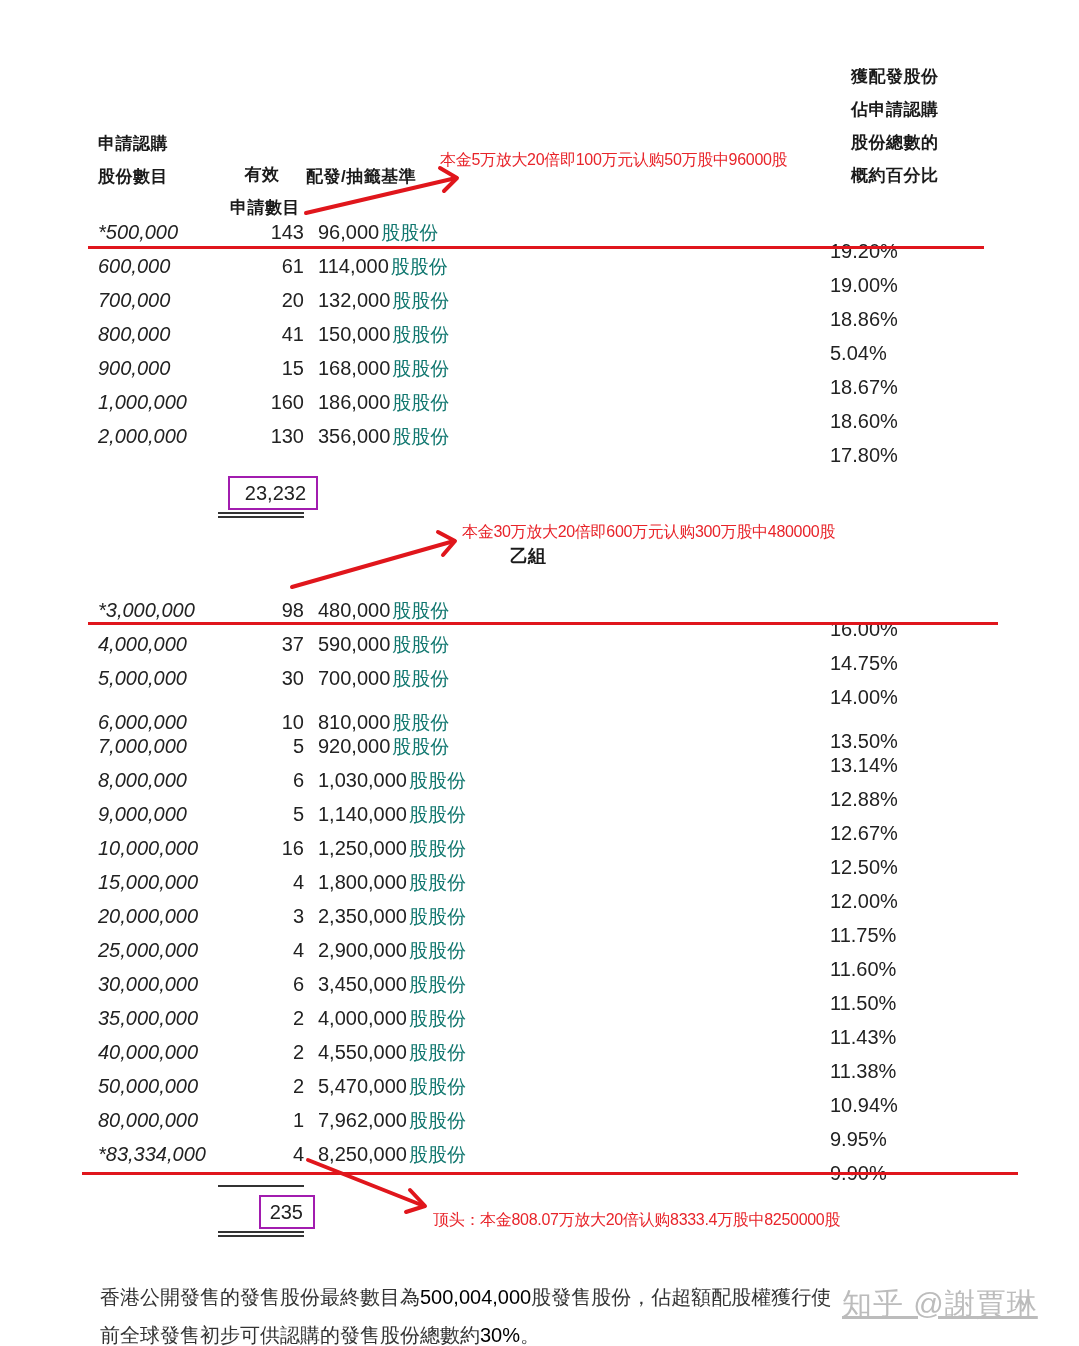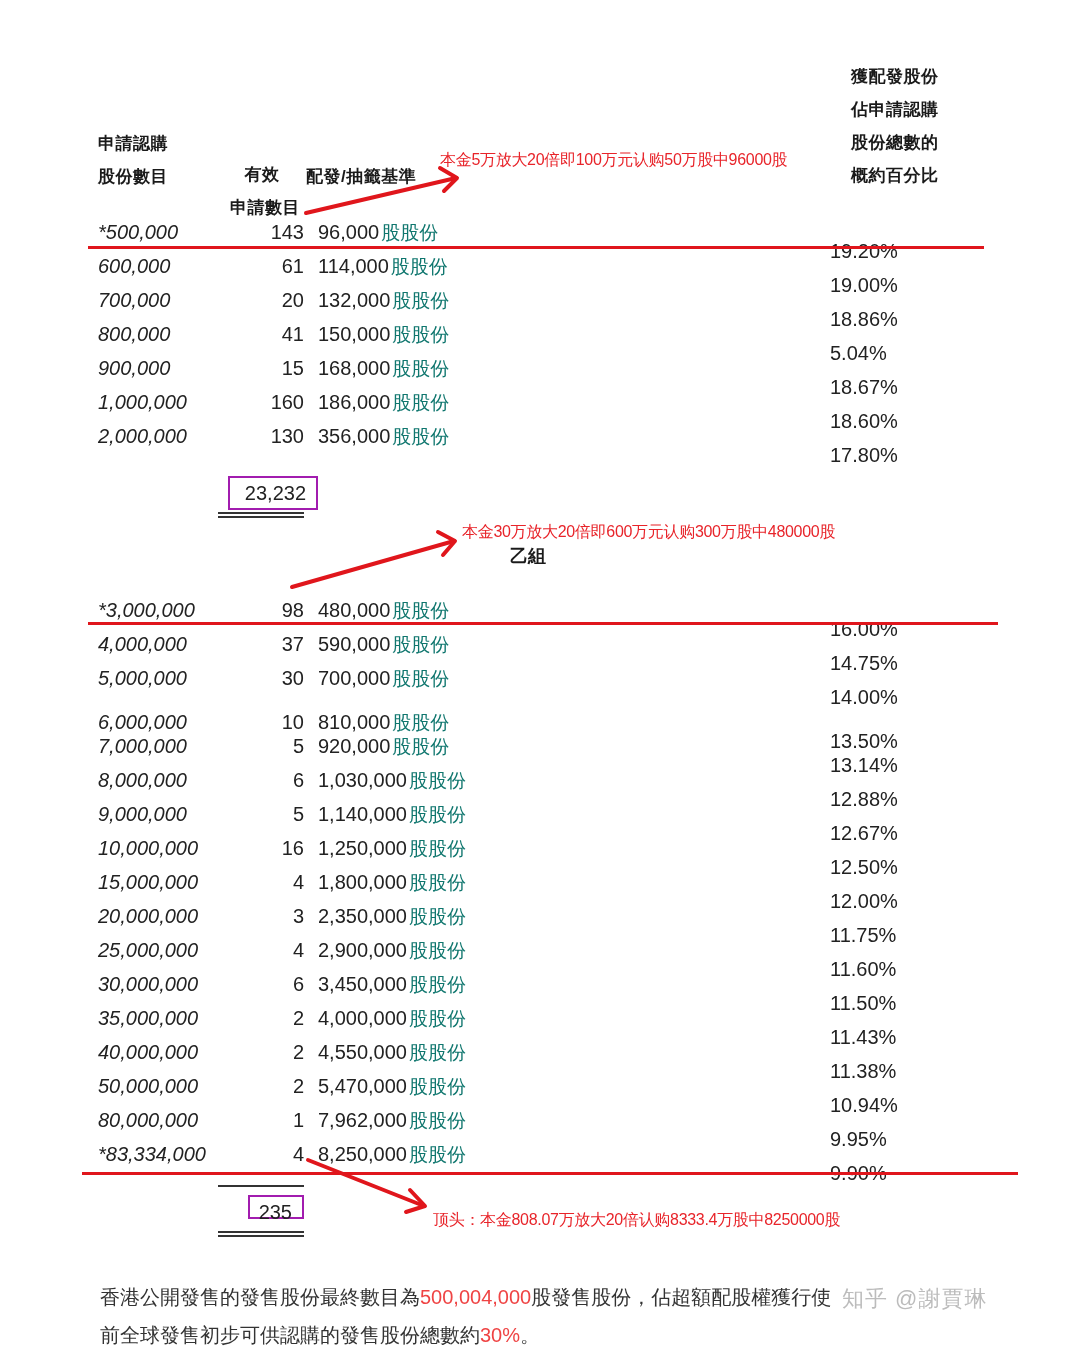--- a/index.html
+++ b/index.html
@@ -16,22 +16,22 @@
   .c-basis { position: absolute; left: 318px; white-space: nowrap; }
   .c-basis .unit { font-size: 19px; color: #0f766e; margin-left: 2px; }
   .c-pct { position: absolute; left: 830px; width: 116px; text-align: left; margin-top: 19px; }
   .redline { position: absolute; height: 3px; background: #e0161c; }
   .anno { position: absolute; color: #e8242a; font-size: 16px; white-space: nowrap; letter-spacing: -0.3px; }
   .total-box { position: absolute; border: 2px solid #a21caf; font-size: 20px; text-align: right; box-sizing: border-box; line-height: 30px; padding-right: 10px; }
   .dbl { position: absolute; height: 6px; border-top: 2px solid #333; border-bottom: 2px solid #333; box-sizing: border-box; }
   .sgl { position: absolute; height: 2px; background: #333; }
   .group-label { position: absolute; font-size: 18px; font-weight: bold; color: #1a1a1a; }
   .footer { position: absolute; left: 100px; top: 1278px; width: 960px; font-size: 20px; line-height: 38px; color: #333; }
-  .footer .num { color: #ef4444; }
-  .watermark { position: absolute; left: 842px; top: 1284px; font-size: 22px; color: #b5b5b5; letter-spacing: 1px; opacity: 0.9; }
+  .footer .num { color: #000000; }
+  .watermark { position: absolute; left: 842px; top: 1284px; font-size: 30px; color: #b5b5b5; letter-spacing: 1px; opacity: 0.9; text-decoration: underline; }
   svg.arrows { position: absolute; left: 0; top: 0; }
 </style>
 </head>
 <body>
 
 <div class="abs hdr" style="left:98px; top:127px;">
   <div>申請認購</div>
   <div>股份數目</div>
 </div>
 <div class="abs hdr" style="left:226px; top:127px; text-align:center; width:72px;margin-top:31px;">
@@ -195,21 +195,21 @@
     </div>
     <div class="row" style="top: 1137px;">
       <span class="c-app">*83,334,000</span>
       <span class="c-cnt">4</span>
       <span class="c-basis"><span>8,250,000</span><span class="unit">股股份</span></span>
       <span class="c-pct">9.90%</span>
     </div>
   </div>
 
 <div class="sgl" style="left:218px; top:1185px; width:86px;"></div>
-<div class="total-box" style="left:248px; top:1195px; width:56px; height:24px;">235</div>
+<div class="total-box" style="left:259px; top:1195px; width:56px; height:34px;">235</div>
 <div class="dbl" style="left:218px; top:1231px; width:86px;"></div>
 
 <div class="redline" style="left:88px; top:246px; width:896px;"></div>
 <div class="redline" style="left:88px; top:622px; width:910px;"></div>
 <div class="redline" style="left:82px; top:1172px; width:936px;"></div>
 
 <div class="anno" style="left:440px; top:150px;">本金5万放大20倍即100万元认购50万股中96000股</div>
 <div class="anno" style="left:462px; top:522px;">本金30万放大20倍即600万元认购300万股中480000股</div>
 <div class="anno" style="left:433px; top:1210px;">顶头：本金808.07万放大20倍认购8333.4万股中8250000股</div>
 

